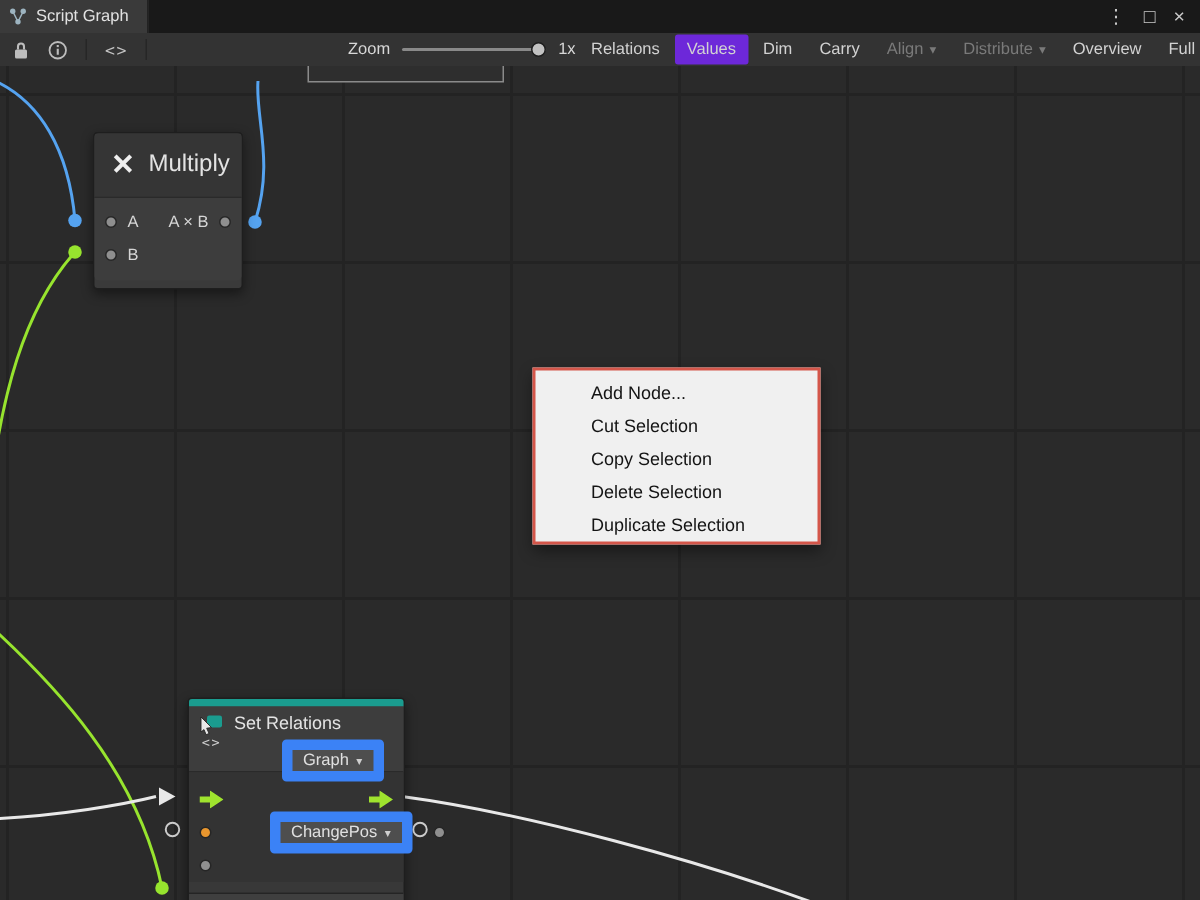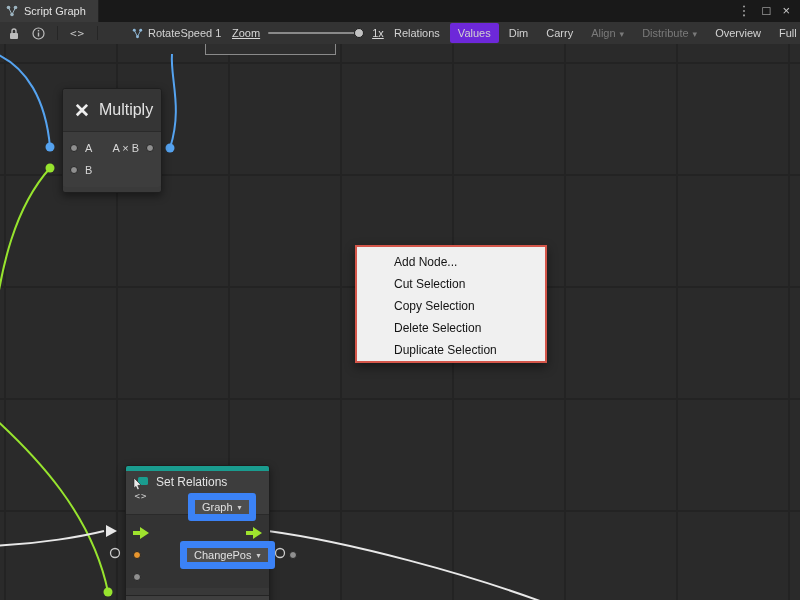--- a/index.html
+++ b/index.html
@@ -13,21 +13,21 @@
   .tab{display:flex;align-items:center;gap:6px;padding:0 12px 0 6px;background:#3a3a3a;border-right:1px solid #222;max-width:120px;}
   .tab span{font-size:11px;color:#e2e2e2;white-space:nowrap;}
   .win-controls{margin-left:auto;display:flex;align-items:center;gap:12px;padding-right:10px;color:#c9c9c9;font-size:13px;}
   .win-controls span{cursor:default;line-height:22px;}
   
   .toolbar{position:absolute;top:22px;left:0;width:800px;height:22px;background:#333333;border-bottom:1px solid #1f1f1f;}
   .tb-left{position:absolute;left:0;top:0;height:22px;display:flex;align-items:center;gap:12px;padding-left:8px;}
   .tb-divider{width:1px;height:14px;background:#262626;}
   .code-glyph{font-family:"DejaVu Sans Mono",monospace;font-size:11px;color:#c5c5c5;letter-spacing:1px;}
   .tb-graph{position:absolute;left:132px;top:0;height:22px;display:flex;align-items:center;gap:5px;color:#d2d2d2;}
-  .tb-zoom{position:absolute;left:232px;top:0;height:22px;display:flex;align-items:center;gap:8px;text-decoration:underline;}
+  .tb-zoom{position:absolute;left:232px;top:0;height:22px;display:flex;align-items:center;gap:8px;}
   .zoom-track{position:relative;width:96px;height:2px;background:#8a8a8a;border-radius:1px;}
   .zoom-knob{position:absolute;left:86px;top:-4px;width:10px;height:10px;border-radius:50%;background:#c2c2c2;border:1px solid #1d1d1d;box-sizing:border-box;}
   .tb-buttons{position:absolute;left:386px;top:0;height:22px;display:flex;align-items:center;gap:2px;}
   .tb-btn{appearance:none;background:transparent;border:0;color:#d2d2d2;font-family:"Liberation Sans",sans-serif;font-size:11px;line-height:20px;padding:0 8px;white-space:nowrap;border-radius:2px;}
   .tb-btn.active{background:#6d28d9;}
   .tb-btn.disabled{color:#7a7a7a;}
   .tb-btn .caret{margin-left:4px;font-size:9px;}
   
   .canvas{
     position:absolute;top:44px;left:0;width:800px;height:556px;overflow:hidden;
@@ -100,29 +100,20 @@
       <svg width="13" height="13" viewBox="0 0 13 13">
         <circle cx="6.5" cy="6.5" r="5.5" fill="none" stroke="#bdbdbd" stroke-width="1.2"></circle>
         <rect x="5.8" y="5.5" width="1.4" height="4" fill="#bdbdbd"></rect>
         <rect x="5.8" y="3" width="1.4" height="1.4" fill="#bdbdbd"></rect>
       </svg>
       <div class="tb-divider"></div>
       <span class="code-glyph">&lt;&gt;</span>
       <div class="tb-divider"></div>
     </div>
 
-    <div class="tb-graph">
-      <svg width="11" height="11" viewBox="0 0 12 12">
-        <circle cx="2.5" cy="2.5" r="1.6" fill="#8fb8d8"></circle>
-        <circle cx="9.5" cy="2.5" r="1.6" fill="#8fb8d8"></circle>
-        <circle cx="6" cy="9.5" r="1.6" fill="#8fb8d8"></circle>
-        <path d="M2.5 2.5 L6 9.5 L9.5 2.5" stroke="#8fb8d8" stroke-width="1" fill="none"></path>
-      </svg>
-      <span>RotateSpeed 1</span>
-    </div>
 
     <div class="tb-zoom">
       <span>Zoom</span>
       <div class="zoom-track">
         <div class="zoom-knob"></div>
       </div>
       <span>1x</span>
     </div>
 
     <div class="tb-buttons">

